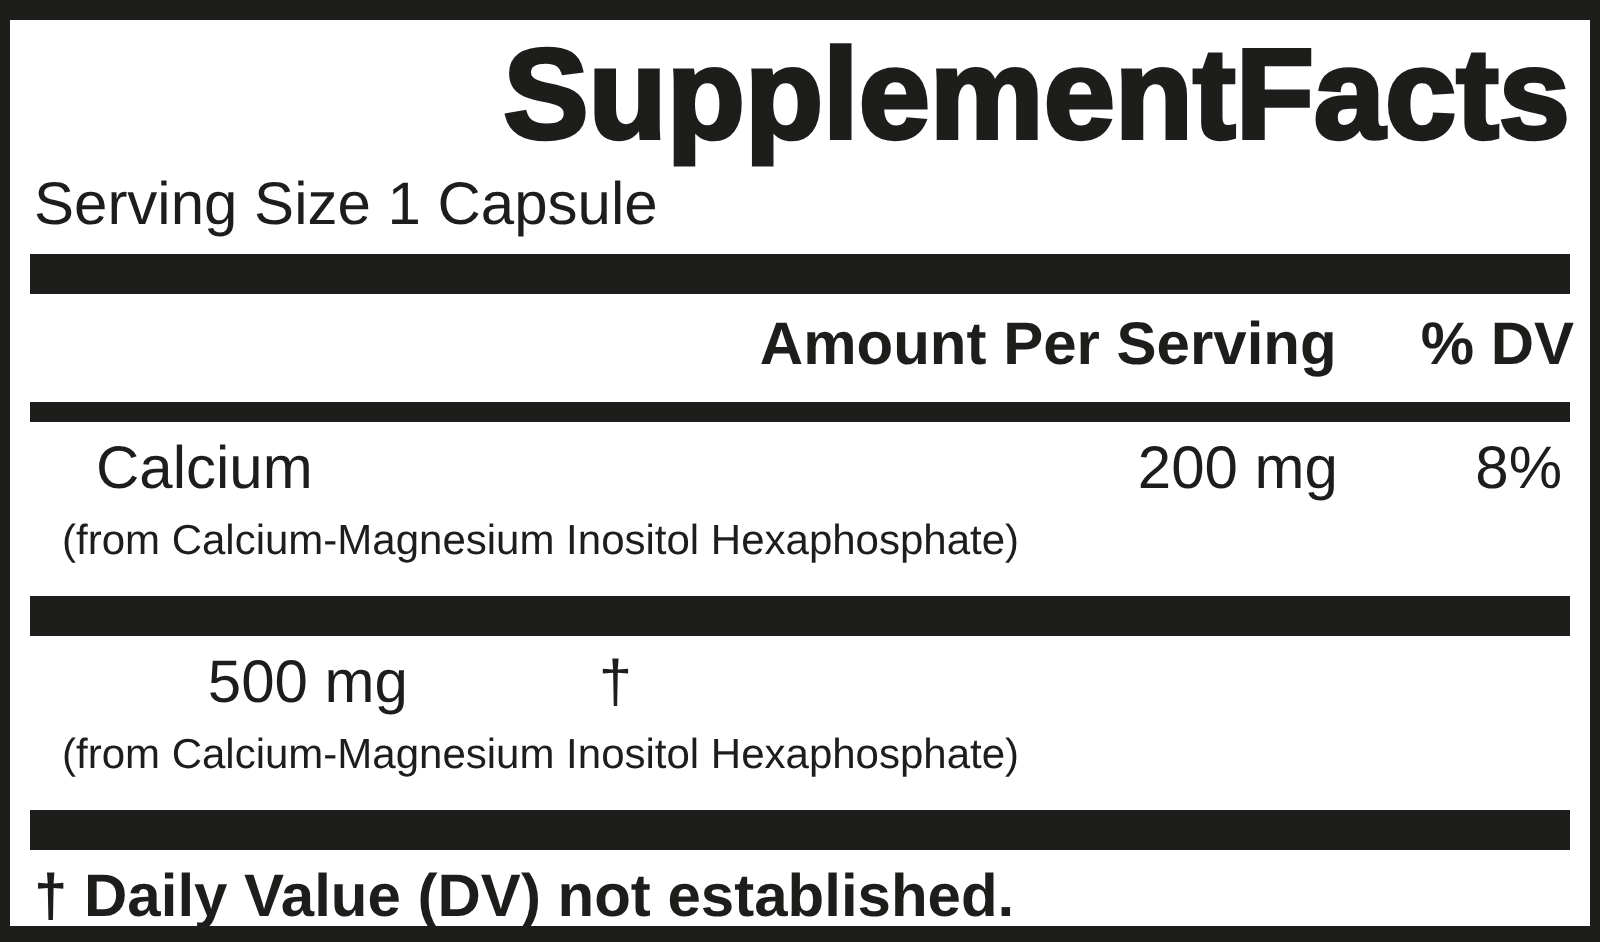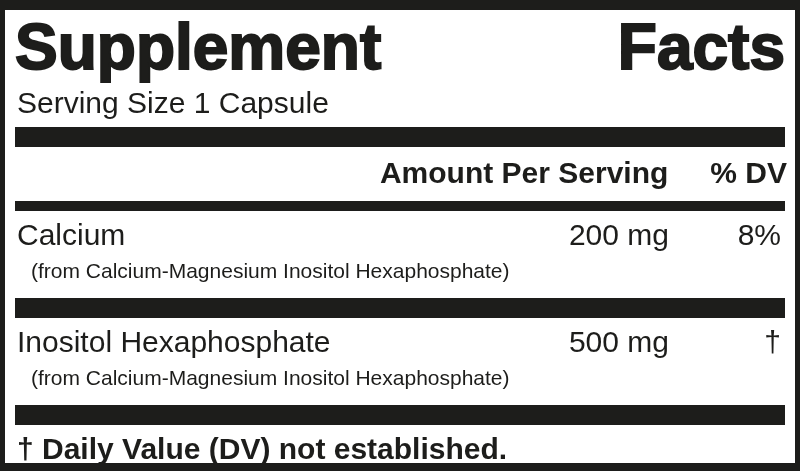--- a/index.html
+++ b/index.html
@@ -16,21 +16,21 @@
     border-top-width: 10px;
     border-bottom-width: 8px;
     border-left-width: 5px;
     border-right-width: 5px;
     padding: 0 8px;
     overflow: hidden;
   }
 
   .title {
     display: flex;
-    justify-content: space-between;
+    justify-content: flex-end;
     align-items: baseline;
     font-size: 64px;
     font-weight: bold;
     letter-spacing: 0px;
     line-height: 74px;
     height: 76px;
     -webkit-text-stroke: 2px var(--ink);
     white-space: nowrap;
     padding: 0 2px;
   }
@@ -54,21 +54,21 @@
     display: flex;
     justify-content: flex-end;
     align-items: baseline;
     gap: 42px;
     font-weight: bold;
     font-size: 30px;
     padding: 9px 0 11px 0;
   }
 
   .row { padding: 5px 0 9px 0; font-size: 30px; }
-  .row-main { display: flex; align-items: baseline; line-height: 37px; }
+  .row-main { display: flex; align-items: baseline; line-height: 37px; margin-left: 31px; }
   .row-name { flex: 1; padding-left: 4px; }
   .row-amount { width: 160px; text-align: right; }
   .row-dv { width: 118px; text-align: right; padding-right: 6px; }
   .row-sub { padding-left: 18px; font-size: 21px; line-height: 36px; white-space: nowrap; }
 
   .footnote {
     font-size: 30px;
     line-height: 36px;
     padding: 6px 0 0 4px;
     font-weight: bold;
@@ -101,21 +101,20 @@
       <span class="row-amount">200 mg</span>
       <span class="row-dv">8%</span>
     </div>
     <div class="row-sub">(from Calcium-Magnesium Inositol Hexaphosphate)</div>
   </div>
 
   <div class="bar"></div>
 
   <div class="row">
     <div class="row-main">
-      <span class="row-name">Inositol Hexaphosphate</span>
       <span class="row-amount">500 mg</span>
       <span class="row-dv">†</span>
     </div>
     <div class="row-sub">(from Calcium-Magnesium Inositol Hexaphosphate)</div>
   </div>
 
   <div class="bar"></div>
 
   <div class="footnote">† Daily Value (DV) not established.</div>
 

